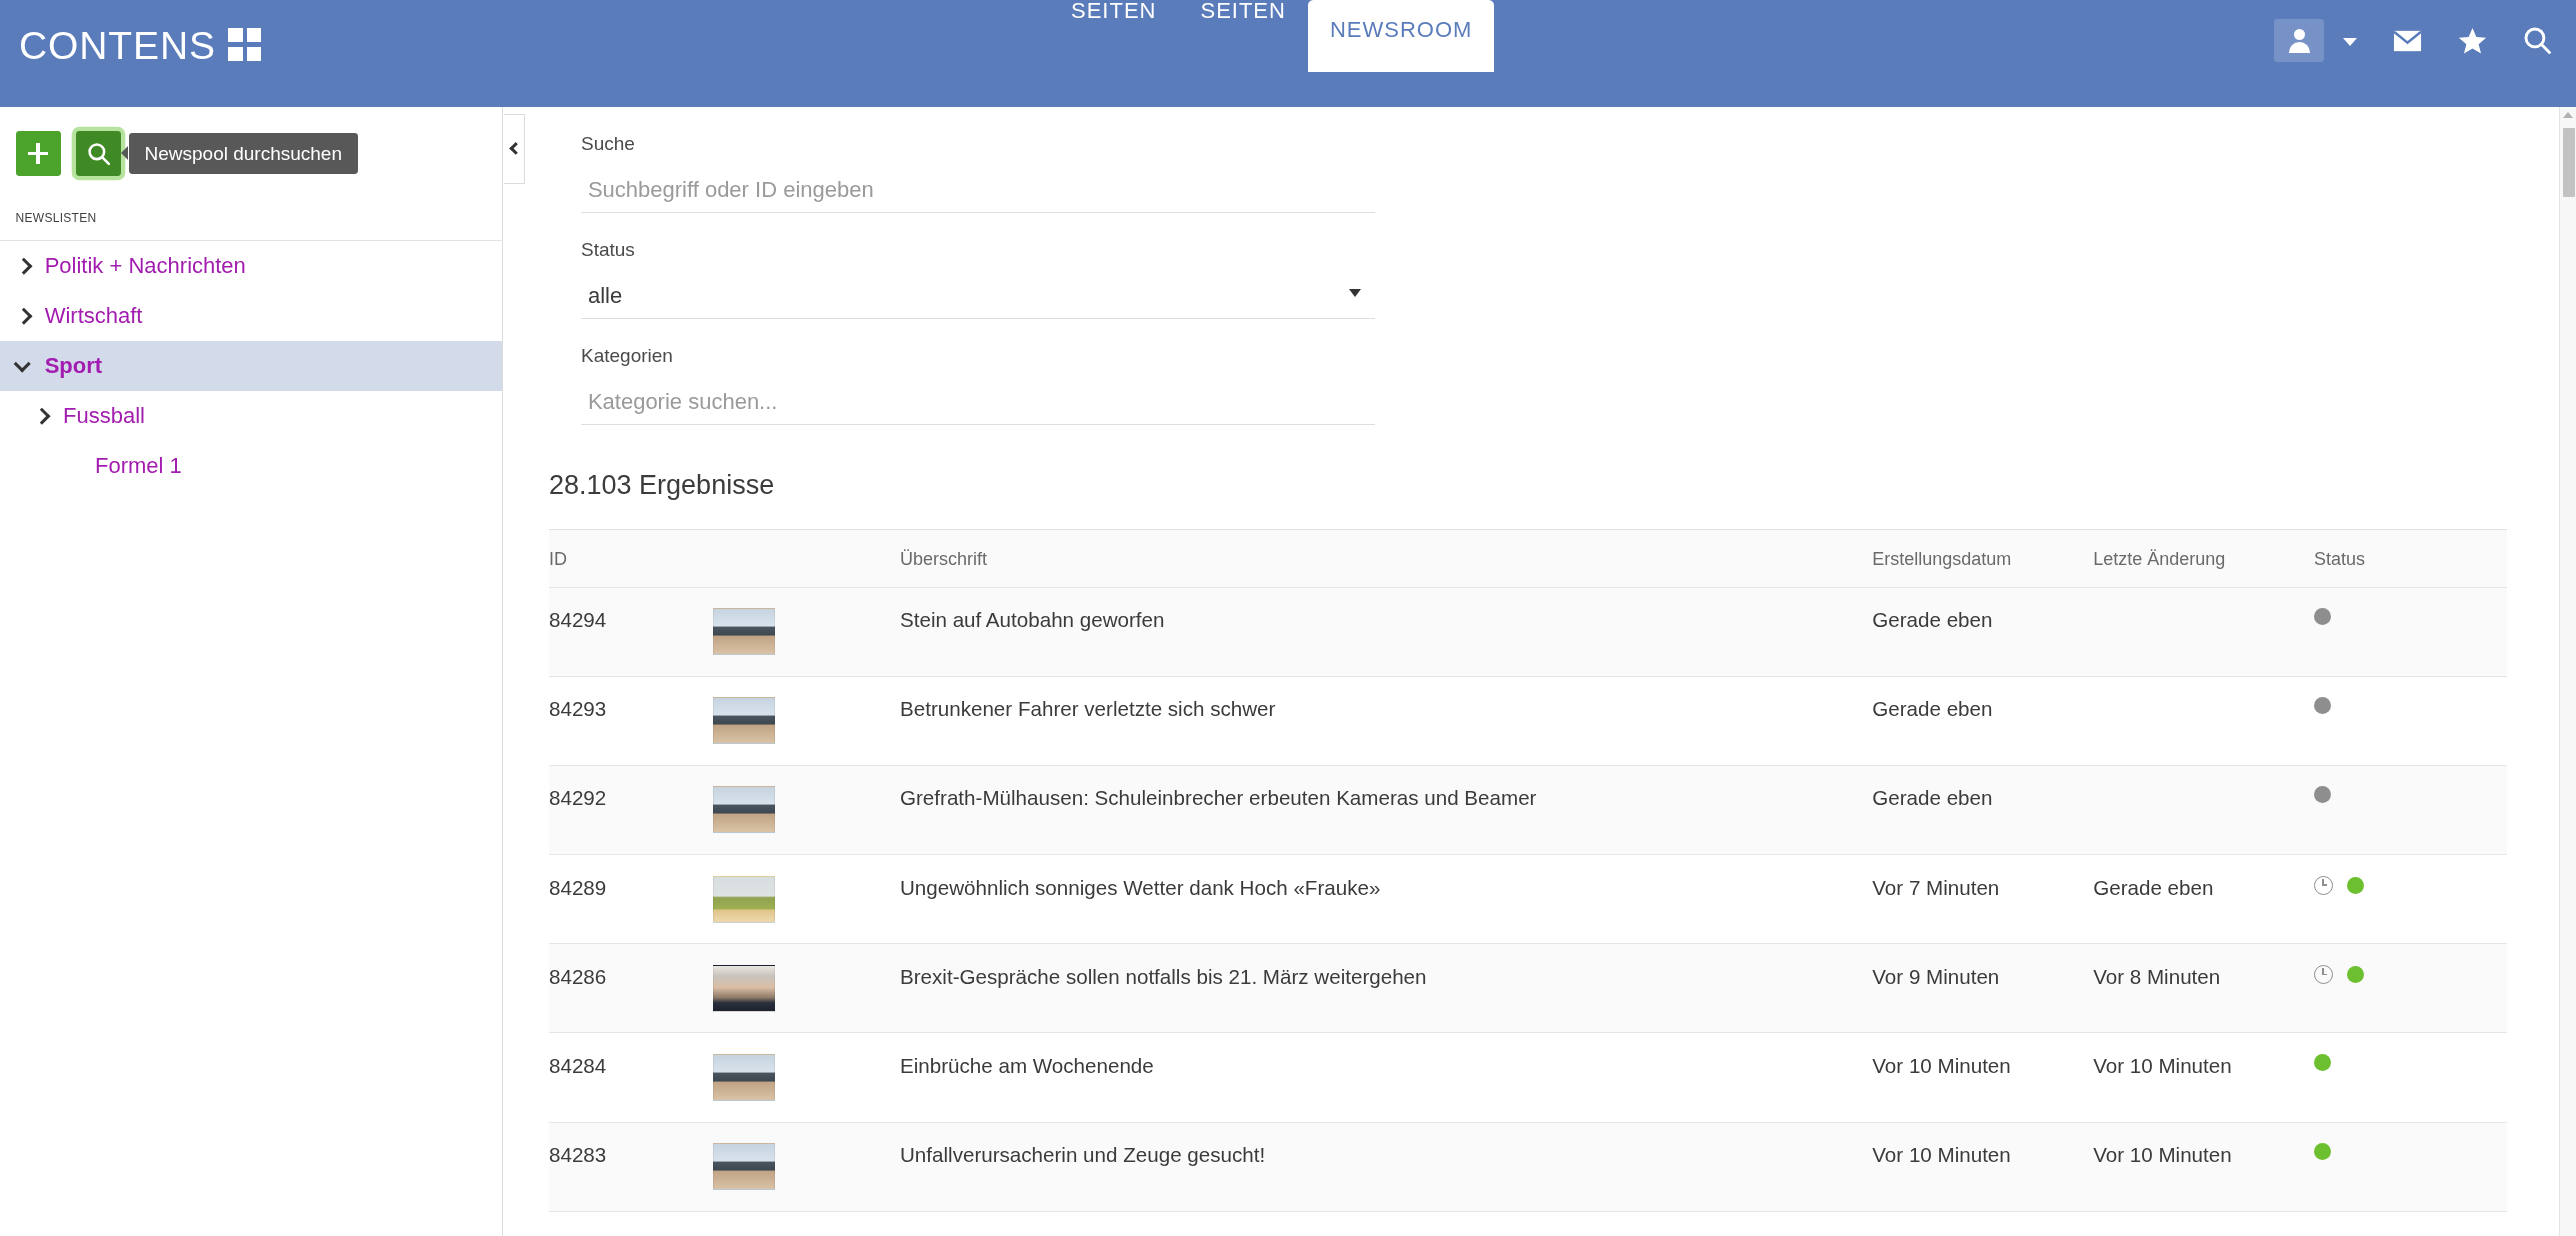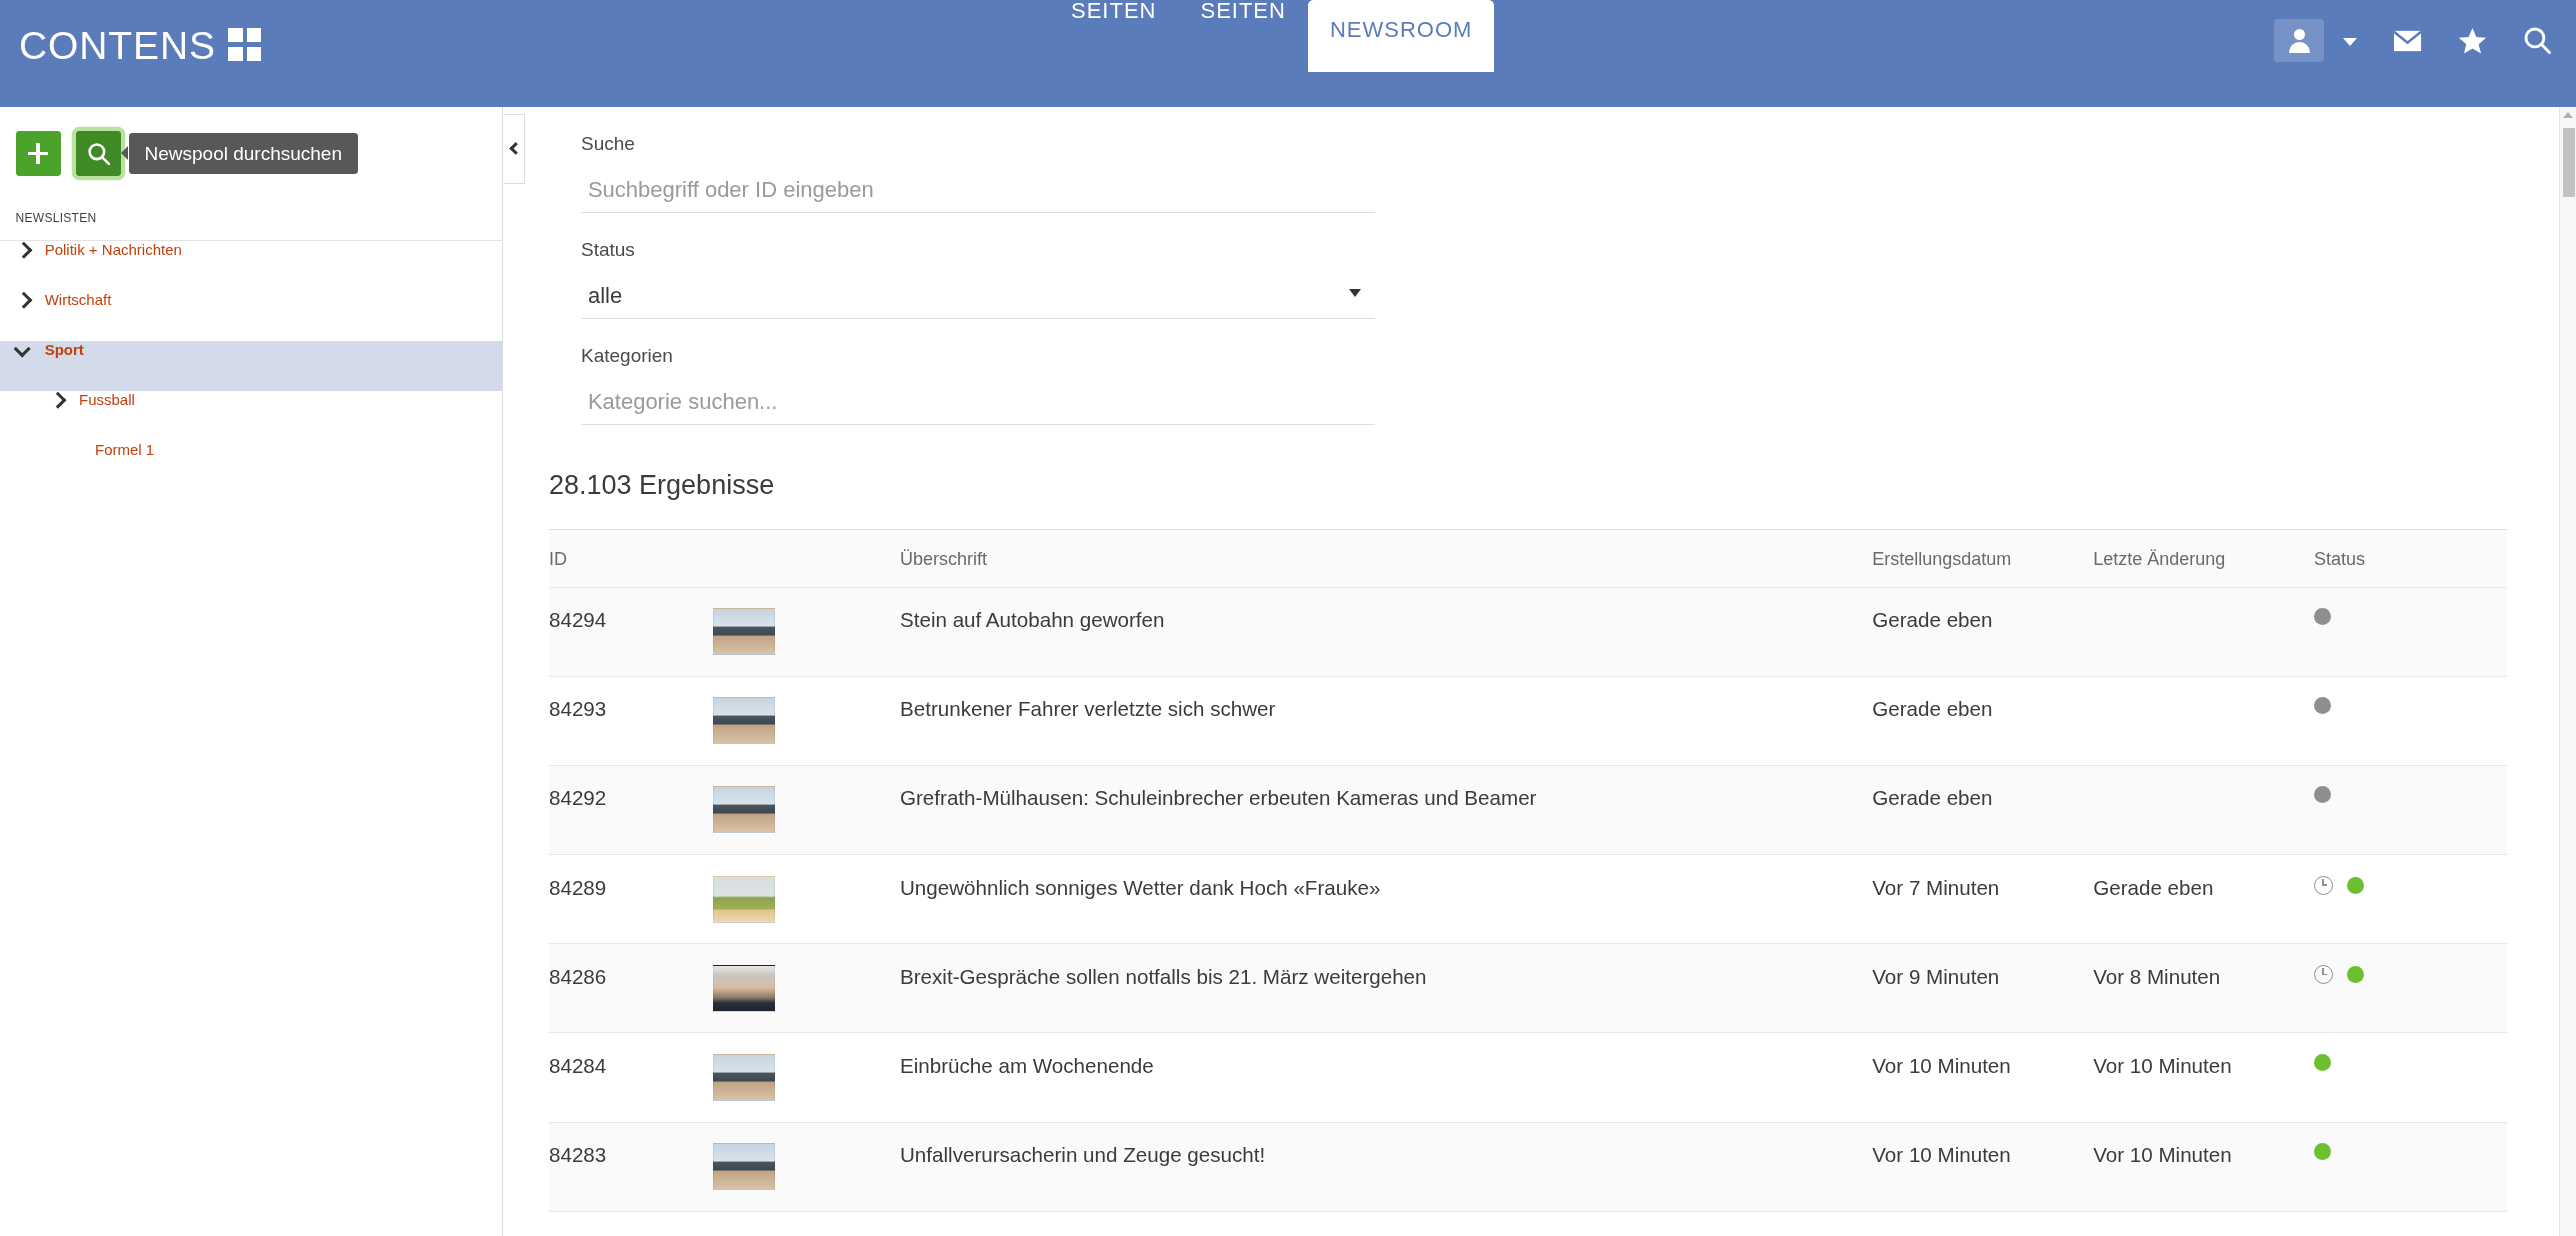--- a/index.html
+++ b/index.html
@@ -106,25 +106,25 @@
     border-top: 7.7px solid transparent; border-bottom: 7.7px solid transparent;
     border-right: 7.7px solid #585858;
   }
 
   .sb-section-title {
     height: 46px; display: flex; align-items: center; padding-left: 15.5px;
     font-size: 12px; color: #3f3f3f; letter-spacing: 0.3px;
     border-bottom: 0.9px solid #e3e3e3;
   }
   .tree-item {
-    height: 50px; display: flex; cursor: pointer;
-    font-size: 15px; color: #c2410c;
+    height: 50px; display: flex; align-items: center; cursor: pointer;
+    font-size: 22px; color: #a21caf;
   }
   .tree-item.lvl1 { padding-left: 13.7px; }
-  .tree-item.lvl2 { padding-left: 48px; }
+  .tree-item.lvl2 { padding-left: 32px; }
   .tree-item.lvl3 { padding-left: 64px; }
   .tree-item.selected { background: #d3daea; font-weight: bold; }
   .chev {
     display: inline-block; width: 19px; height: 19px; margin-right: 12px;
     position: relative; flex: 0 0 auto;
   }
   .chev::before {
     content: ""; position: absolute; left: 4.3px; top: 3.4px;
     width: 9.4px; height: 9.4px;
     border-right: 3px solid #333; border-bottom: 3px solid #333;

